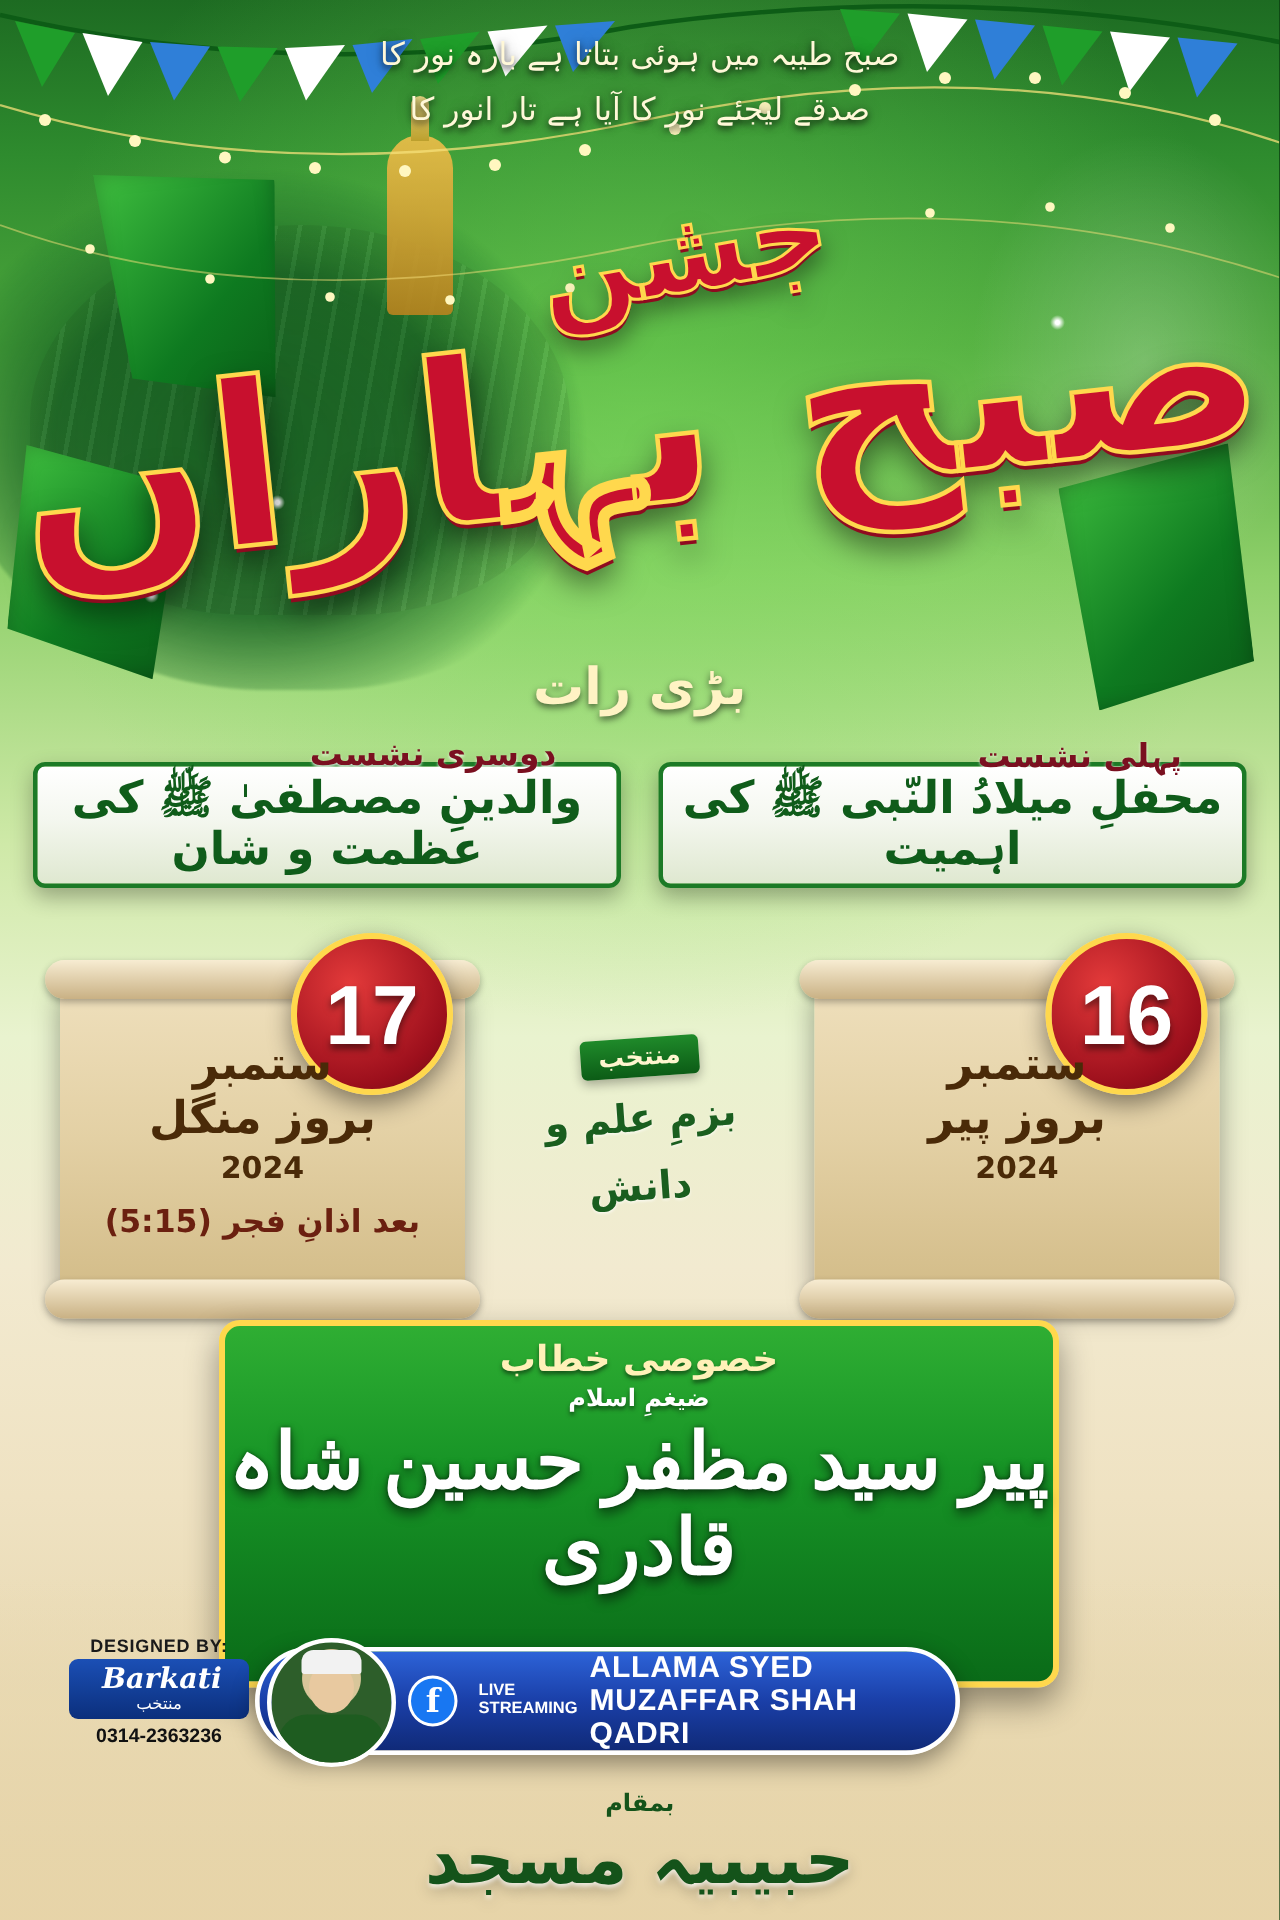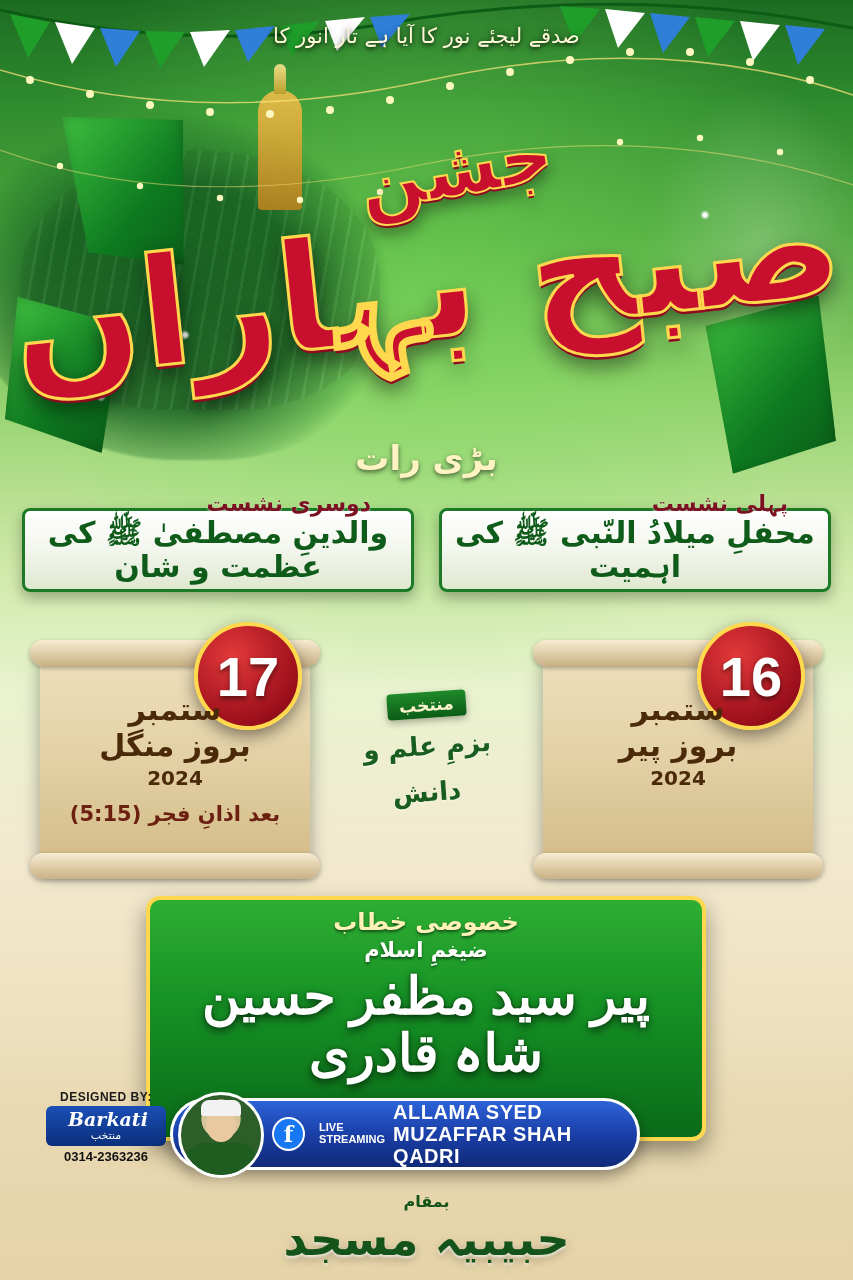--- a/index.html
+++ b/index.html
@@ -246,39 +246,38 @@
   
   .speaker-panel {
     position: absolute; left: 146px; top: 880px;
     width: 560px; height: 245px;
     background: linear-gradient(180deg,#2fae33 0%, #179426 40%, #0a6b18 100%);
     border: 4px solid #ffd84d;
     border-radius: 14px;
     box-shadow: 0 10px 22px rgba(0,0,0,.4);
     direction: rtl;
     z-index: 8;
-    margin-top: 16px;
   }
   .speaker-panel .khas {
     text-align: center; margin-top: 8px;
     font-family: "DejaVu Sans", sans-serif;
     font-size: 24px; font-weight: bold;
     color: #fff1b8;
     text-shadow: 0 2px 3px rgba(0,0,0,.5);
   }
   .speaker-panel .zeegham {
     text-align: center; margin-top: 2px;
     font-family: "DejaVu Sans", sans-serif;
-    font-size: 21px; font-weight: bold;
+    font-size: 16px; font-weight: bold;
     color: #ffffff;
     text-shadow: 0 2px 3px rgba(0,0,0,.5);
   }
   .speaker-panel .sname {
     text-align: center; margin-top: 6px;
-    font-family: Liberation Sans, sans-serif;
+    font-family: Liberation Serif, serif;
     font-size: 52px; font-weight: bold;
     color: #ffffff;
     line-height: 1.1;
     text-shadow: 0 4px 8px rgba(0,0,0,.55), 0 0 3px #0a4a12;
   }
 
   
   .designer {
     position: absolute; left: 46px; top: 1090px;
     width: 120px; z-index: 9; text-align: center;
@@ -454,20 +453,21 @@
         <circle cx="380" cy="192" r="3.2"></circle>
         <circle cx="460" cy="176" r="3.2"></circle>
       <circle cx="540" cy="158" r="3.2"></circle>
         <circle cx="620" cy="142" r="3.2"></circle>
         <circle cx="700" cy="138" r="3.2"></circle>
       <circle cx="780" cy="152" r="3.2"></circle>
     </g>
   </svg>
 
   <div class="couplet">
+    <div>صبح طیبہ میں ہوئی بتاتا ہے بارہ نور کا</div>
     <div>صدقے لیجئے نور کا آیا ہے تار انور کا</div>
   </div>
 
   <div class="title-wrap">
     <div class="title-jashn">جشن</div>
     <div class="title-main">صبح بہاراں</div>
   </div>
   <div class="subtitle-bari">بڑی رات</div>
 
   <div class="sessions">

